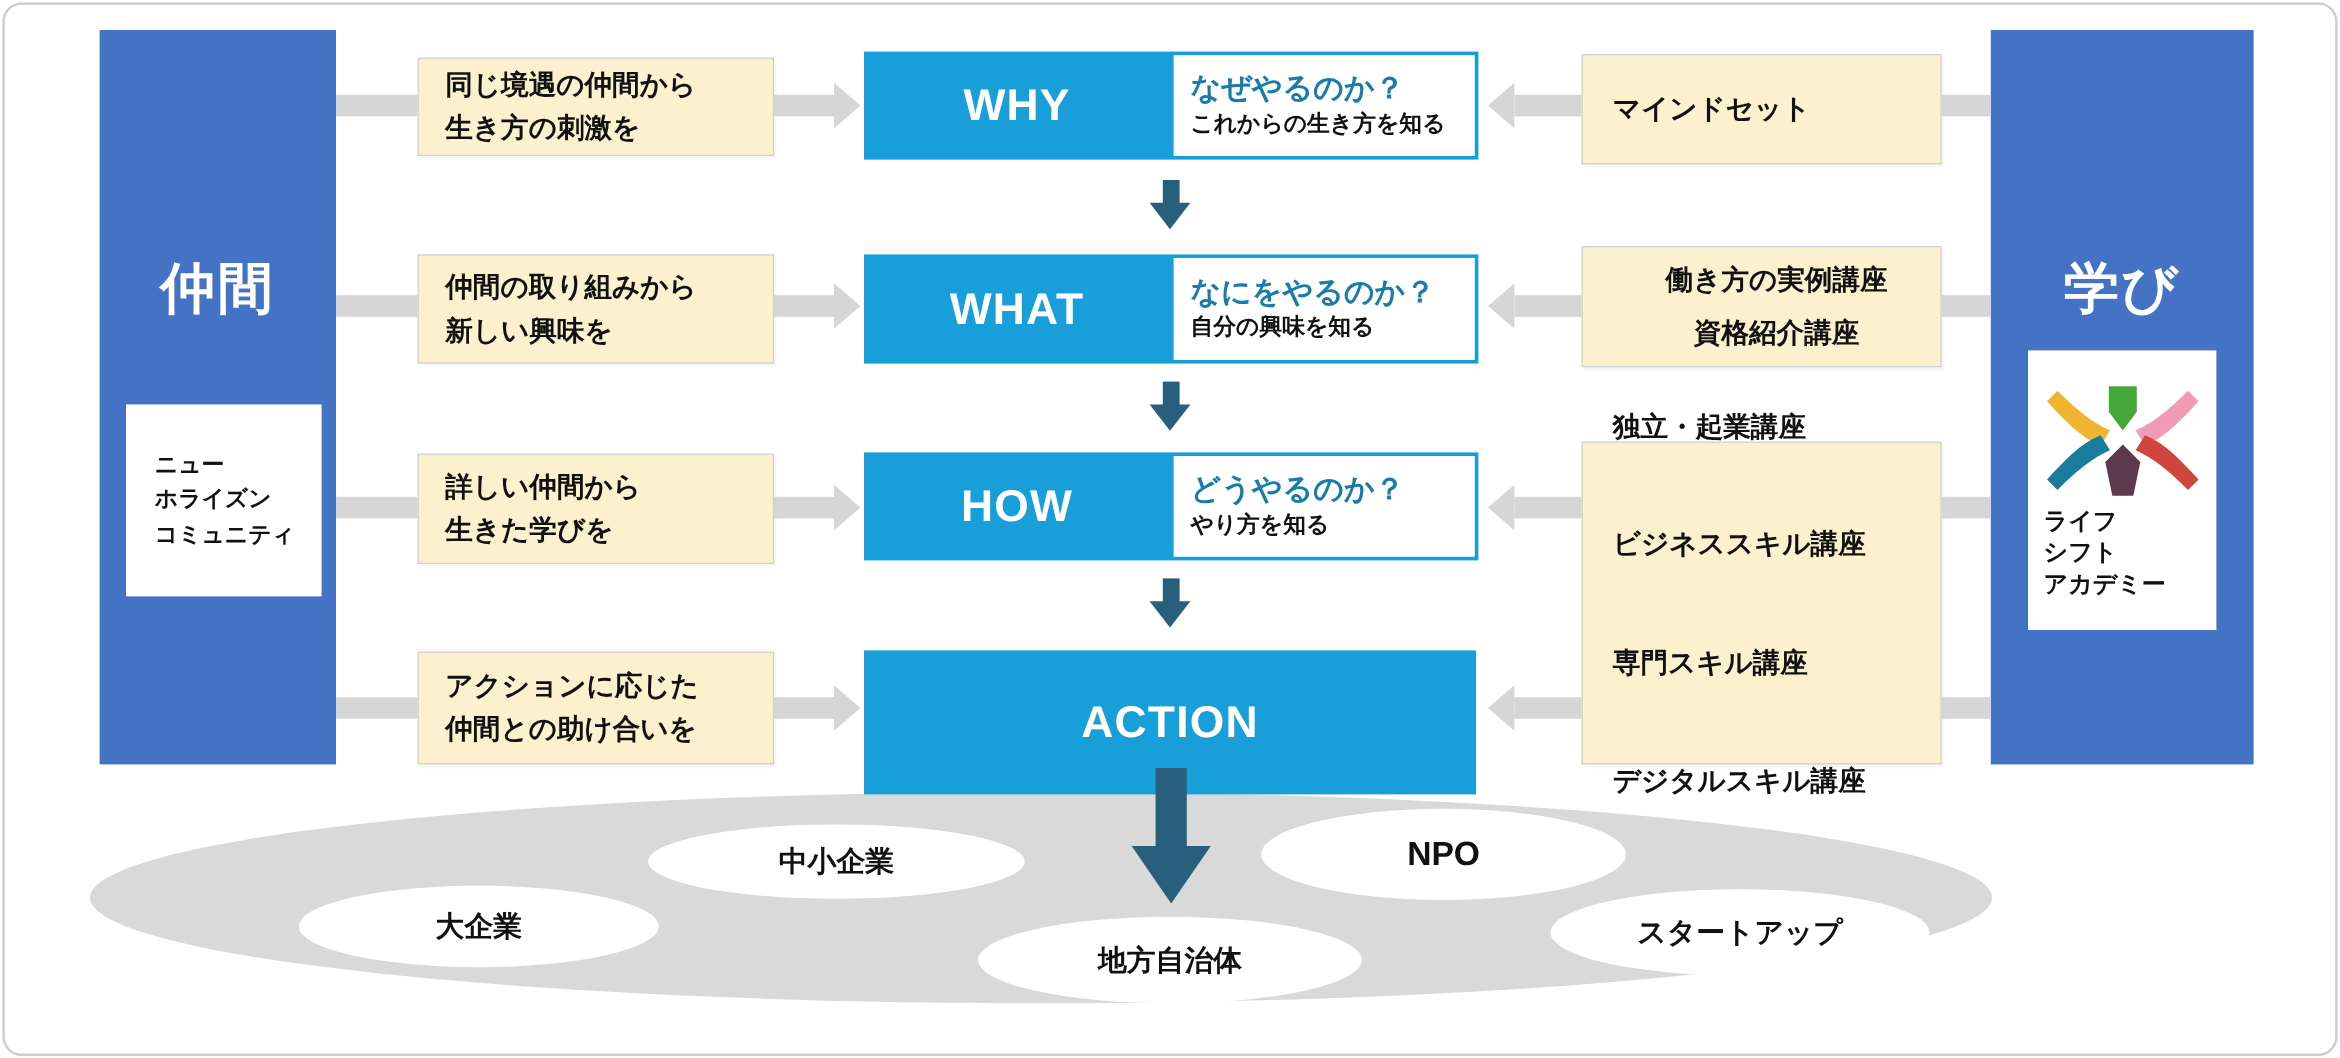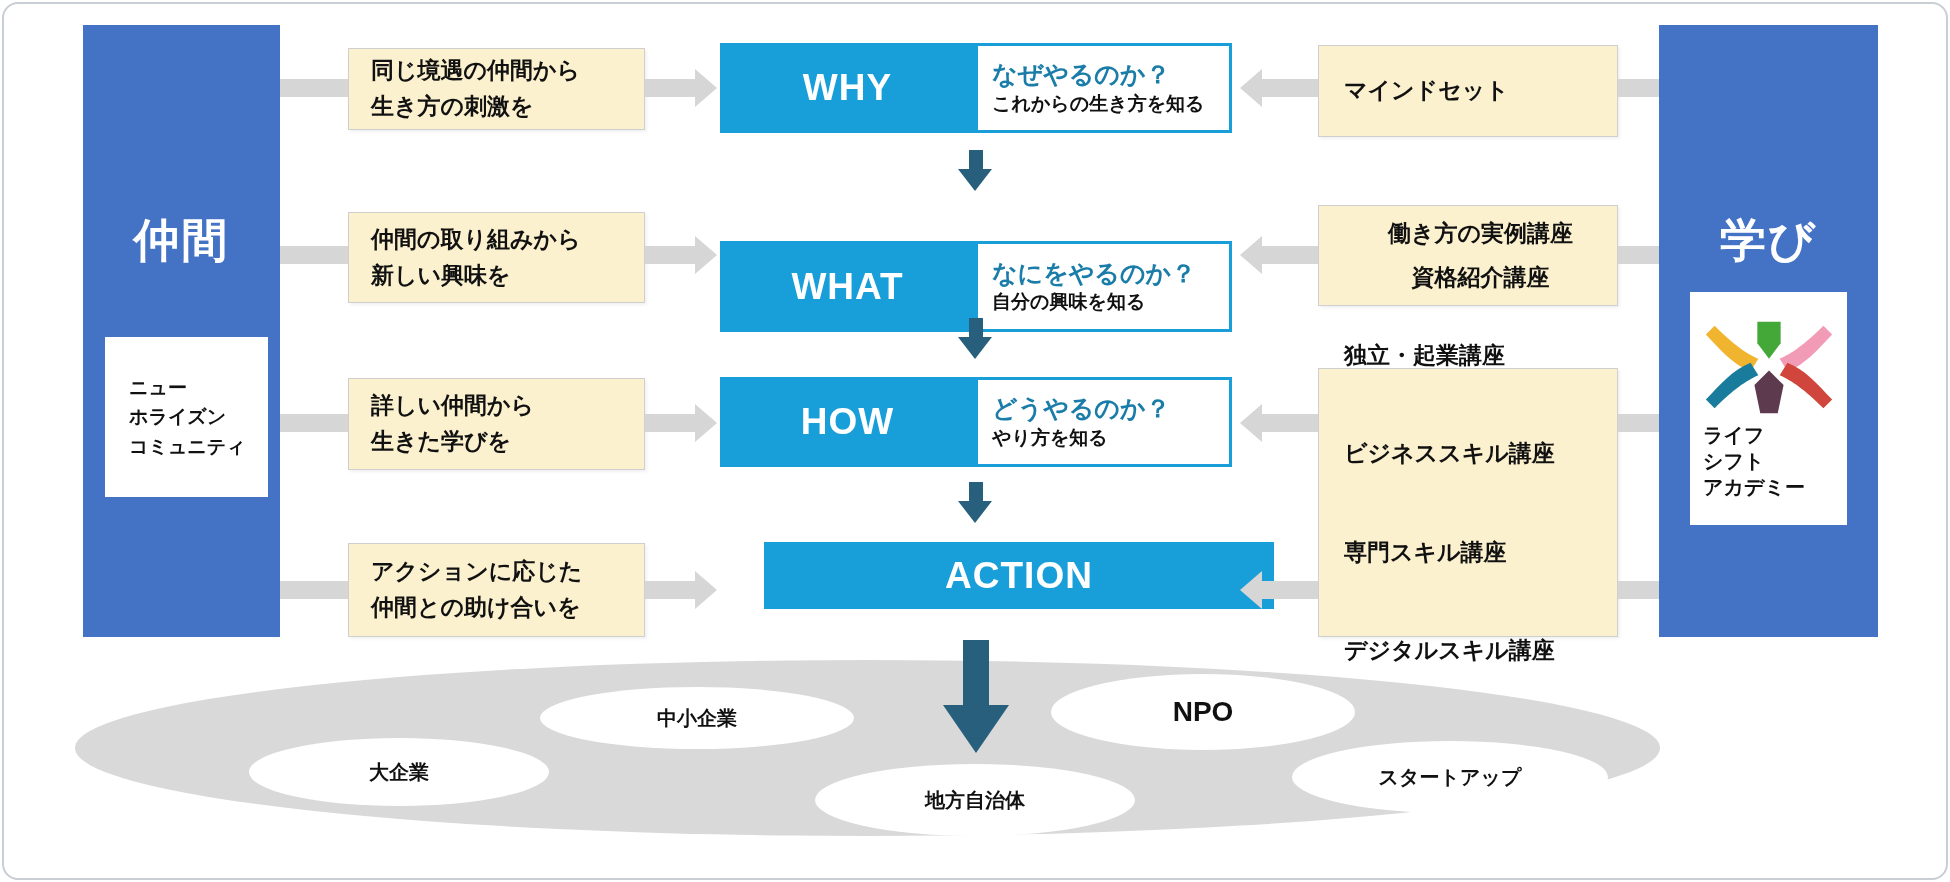--- a/index.html
+++ b/index.html
@@ -24,22 +24,22 @@
   .logo-text{padding-left:13px;margin-top:4px;font-size:20px;font-weight:bold;line-height:1.3;color:#111;}
 
   
   .step-row{position:absolute;left:720px;width:512px;display:flex;}
   .step-blue{width:255px;background:#189FD9;display:flex;align-items:center;justify-content:center;}
   .step-label{color:#fff;font-size:37px;font-weight:bold;letter-spacing:1px;}
   .step-white{flex:1;background:#fff;border:3px solid #189FD9;box-sizing:border-box;
     display:flex;flex-direction:column;justify-content:center;padding-left:14px;}
   .step-q{color:#1A7CA8;font-size:25px;font-weight:bold;line-height:1.3;}
   .step-d{color:#111;font-size:19px;font-weight:bold;line-height:1.4;}
-  .action-box{position:absolute;left:720px;top:542px;width:510px;height:67px;background:#189FD9;
-    display:flex;align-items:center;justify-content:center;margin-left:44px;}
+  .action-box{position:absolute;left:720px;top:542px;width:510px;height:120px;background:#189FD9;
+    display:flex;align-items:center;justify-content:center;}
 
   
   .note{position:absolute;background:#FBF1CF;border:1px solid #cfcfcf;box-sizing:border-box;
     display:flex;flex-direction:column;justify-content:center;padding-left:22px;
     font-size:23px;font-weight:bold;line-height:1.55;color:#111;box-shadow:2px 2px 3px rgba(0,0,0,0.06);}
   .note.left{left:348px;width:297px;}
   .note.right{left:1318px;width:300px;padding-left:25px;}
   .note.tall{line-height:2.35;}
 
   
@@ -53,21 +53,21 @@
   .v-stem{position:absolute;background:#275F7D;}
   .v-head{position:absolute;width:0;height:0;border-left:17px solid transparent;
     border-right:17px solid transparent;border-top:22px solid #275F7D;}
   .big-stem{position:absolute;left:963px;top:640px;width:26px;height:66px;background:#275F7D;}
   .big-head{position:absolute;left:943px;top:705px;width:0;height:0;border-left:33px solid transparent;
     border-right:33px solid transparent;border-top:48px solid #275F7D;}
 
   
   .ground{position:absolute;left:75px;top:660px;width:1585px;height:176px;background:#D9D9D9;border-radius:50%;}
   .oval{position:absolute;background:#fff;border-radius:50%;display:flex;align-items:center;justify-content:center;
-    font-size:20px;font-weight:bold;color:#111;}
+    font-size:24px;font-weight:bold;color:#111;}
 </style>
 </head>
 <body>
 
 <div class="canvas">
   <div class="frame"></div>
 
   <div class="ground"></div>
   <div class="oval" style="left:249px;top:738px;width:300px;height:68px;">
     <span>大企業</span>
@@ -116,21 +116,21 @@
   <div class="step-row" style="top:43px;height:90px;">
     <div class="step-blue">
       <span class="step-label">WHY</span>
     </div>
     <div class="step-white">
       <div class="step-q">なぜやるのか？</div>
       <div class="step-d">これからの生き方を知る</div>
     </div>
   </div>
 
-  <div class="step-row" style="top:212px;height:91px;margin-top:29px;">
+  <div class="step-row" style="top:212px;height:91px;">
     <div class="step-blue">
       <span class="step-label">WHAT</span>
     </div>
     <div class="step-white">
       <div class="step-q">なにをやるのか？</div>
       <div class="step-d">自分の興味を知る</div>
     </div>
   </div>
 
   <div class="step-row" style="top:377px;height:90px;">

